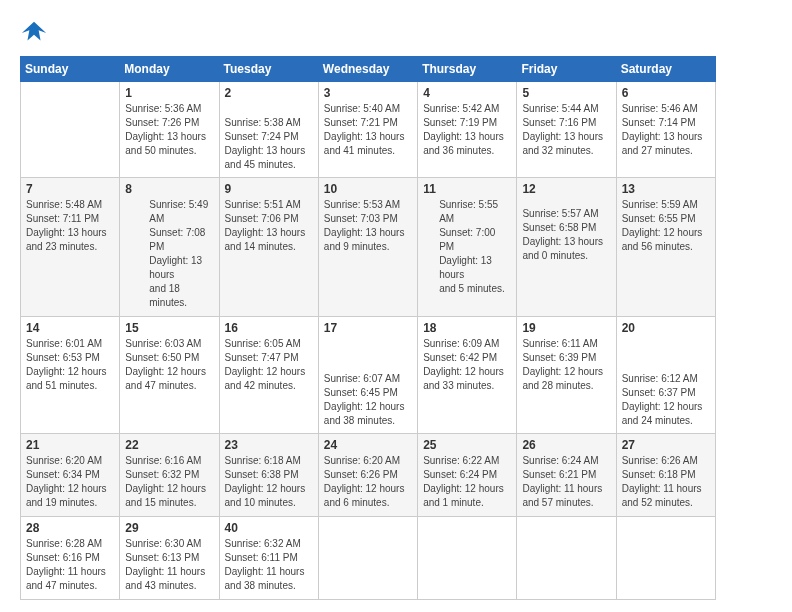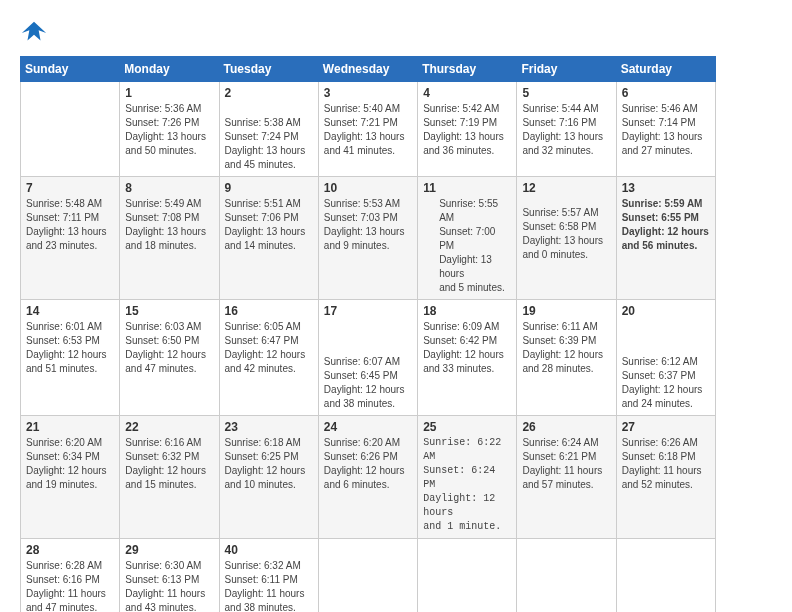--- a/index.html
+++ b/index.html
@@ -9,20 +9,21 @@
       font-family: Arial, sans-serif;
       background: #fff;
       overflow: hidden;
     }
     .page {
       width: 736px;
       height: 612px;
       padding: 18px 20px 12px 20px;
       display: flex;
       flex-direction: column;
+      justify-content: center;
     }
     .header {
       display: flex;
       justify-content: space-between;
       align-items: flex-start;
       margin-bottom: 10px;
     }
     .logo {
       display: flex;
       align-items: center;
@@ -185,21 +186,21 @@
         <tr>
           <td>
             <span class="day-num">7</span>
             <div class="cell-info" style="white-space: pre-line;">Sunrise: 5:48 AM
 Sunset: 7:11 PM
 Daylight: 13 hours
 and 23 minutes.</div>
           </td>
           <td>
             <span class="day-num">8</span>
-            <div class="cell-info" style="white-space: pre-line;">Sunrise: 5:49 AM
+            <div class="cell-info" style="white-space: pre-line; margin-left: 24px;">Sunrise: 5:49 AM
 Sunset: 7:08 PM
 Daylight: 13 hours
 and 18 minutes.</div>
           </td>
           <td>
             <span class="day-num">9</span>
             <div class="cell-info" style="white-space: pre-line;">Sunrise: 5:51 AM
 Sunset: 7:06 PM
 Daylight: 13 hours
 and 14 minutes.</div>
@@ -220,21 +221,21 @@
           </td>
           <td>
             <span class="day-num">12</span>
             <div class="cell-info" style="white-space: pre-line; margin-top: 11px;">Sunrise: 5:57 AM
 Sunset: 6:58 PM
 Daylight: 13 hours
 and 0 minutes.</div>
           </td>
           <td>
             <span class="day-num">13</span>
-            <div class="cell-info" style="white-space: pre-line; font-weight: bold;">Sunrise: 5:59 AM
+            <div class="cell-info" style="white-space: pre-line;">Sunrise: 5:59 AM
 Sunset: 6:55 PM
 Daylight: 12 hours
 and 56 minutes.</div>
           </td>
         </tr>
         <tr>
           <td>
             <span class="day-num">14</span>
             <div class="cell-info" style="white-space: pre-line;">Sunrise: 6:01 AM
 Sunset: 6:53 PM
@@ -244,21 +245,21 @@
           <td>
             <span class="day-num">15</span>
             <div class="cell-info" style="white-space: pre-line;">Sunrise: 6:03 AM
 Sunset: 6:50 PM
 Daylight: 12 hours
 and 47 minutes.</div>
           </td>
           <td>
             <span class="day-num">16</span>
             <div class="cell-info" style="white-space: pre-line;">Sunrise: 6:05 AM
-Sunset: 6:47 PM
+Sunset: 7:47 PM
 Daylight: 12 hours
 and 42 minutes.</div>
           </td>
           <td>
             <span class="day-num">17</span>
             <div class="cell-info" style="white-space: pre-line; margin-top: 37px;">Sunrise: 6:07 AM
 Sunset: 6:45 PM
 Daylight: 12 hours
 and 38 minutes.</div>
           </td>
@@ -295,34 +296,34 @@
           <td>
             <span class="day-num">22</span>
             <div class="cell-info" style="white-space: pre-line;">Sunrise: 6:16 AM
 Sunset: 6:32 PM
 Daylight: 12 hours
 and 15 minutes.</div>
           </td>
           <td>
             <span class="day-num">23</span>
             <div class="cell-info" style="white-space: pre-line;">Sunrise: 6:18 AM
-Sunset: 6:25 PM
+Sunset: 6:38 PM
 Daylight: 12 hours
 and 10 minutes.</div>
           </td>
           <td>
             <span class="day-num">24</span>
             <div class="cell-info" style="white-space: pre-line;">Sunrise: 6:20 AM
 Sunset: 6:26 PM
 Daylight: 12 hours
 and 6 minutes.</div>
           </td>
           <td>
             <span class="day-num">25</span>
-            <div class="cell-info" style="white-space: pre-line; font-family: Liberation Mono, monospace;">Sunrise: 6:22 AM
+            <div class="cell-info" style="white-space: pre-line;">Sunrise: 6:22 AM
 Sunset: 6:24 PM
 Daylight: 12 hours
 and 1 minute.</div>
           </td>
           <td>
             <span class="day-num">26</span>
             <div class="cell-info" style="white-space: pre-line;">Sunrise: 6:24 AM
 Sunset: 6:21 PM
 Daylight: 11 hours
 and 57 minutes.</div>

